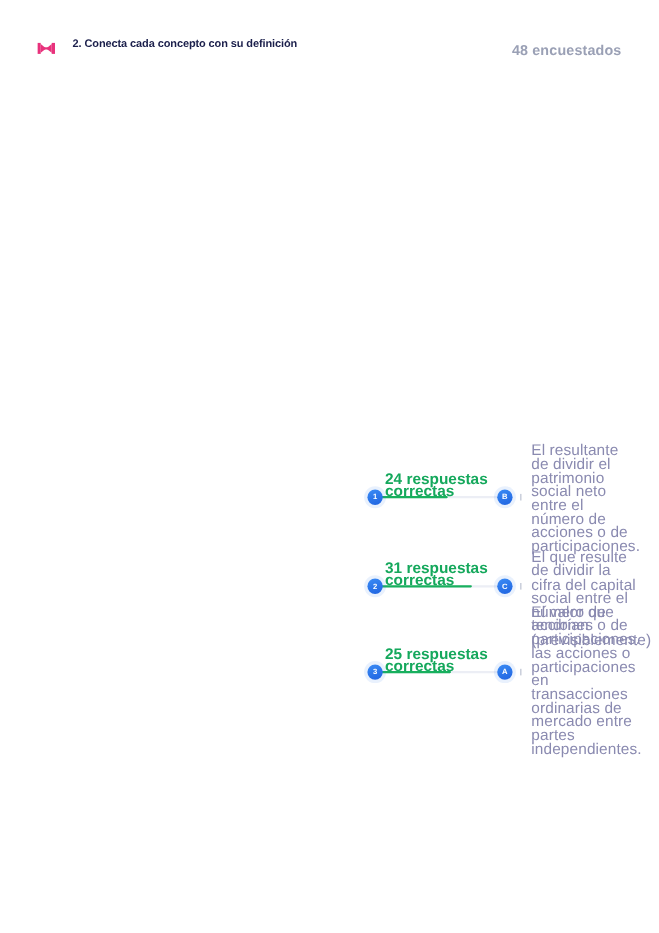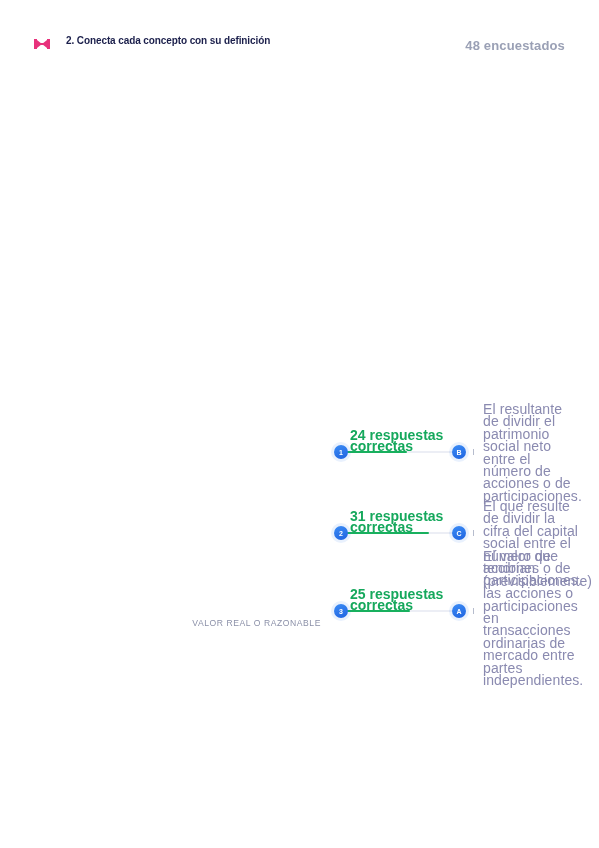--- a/index.html
+++ b/index.html
@@ -217,21 +217,20 @@
         <div class="track-fill" style="width:75%"></div>
       </div>
       <div class="badge badge-num">2</div>
       <div class="resp-text">31 respuestas correctas</div>
       <div class="badge badge-letter">C</div>
       <div class="tick"></div>
     </div>
   </div>
 
   <div class="row row-3">
-    <div class="concept-label">VALOR REAL O RAZONABLE</div>
     <div class="connector">
       <div class="track">
         <div class="track-fill" style="width:58%"></div>
       </div>
       <div class="badge badge-num">3</div>
       <div class="resp-text">25 respuestas correctas</div>
       <div class="badge badge-letter">A</div>
       <div class="tick"></div>
     </div>
   </div>

